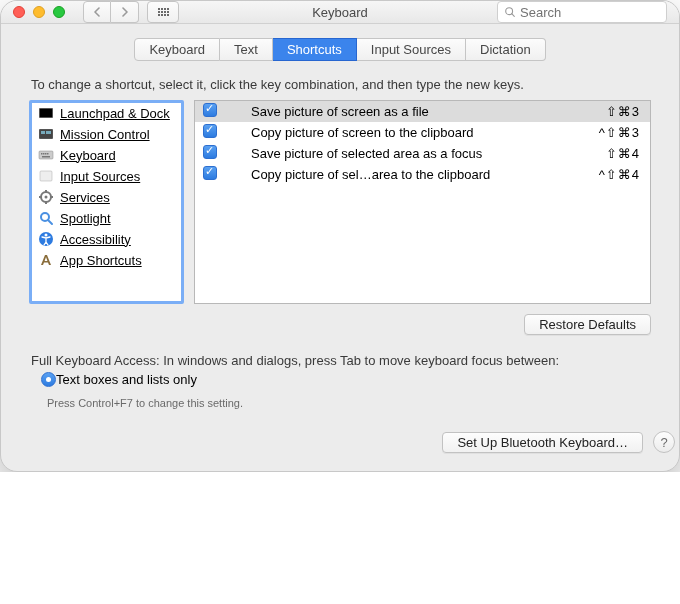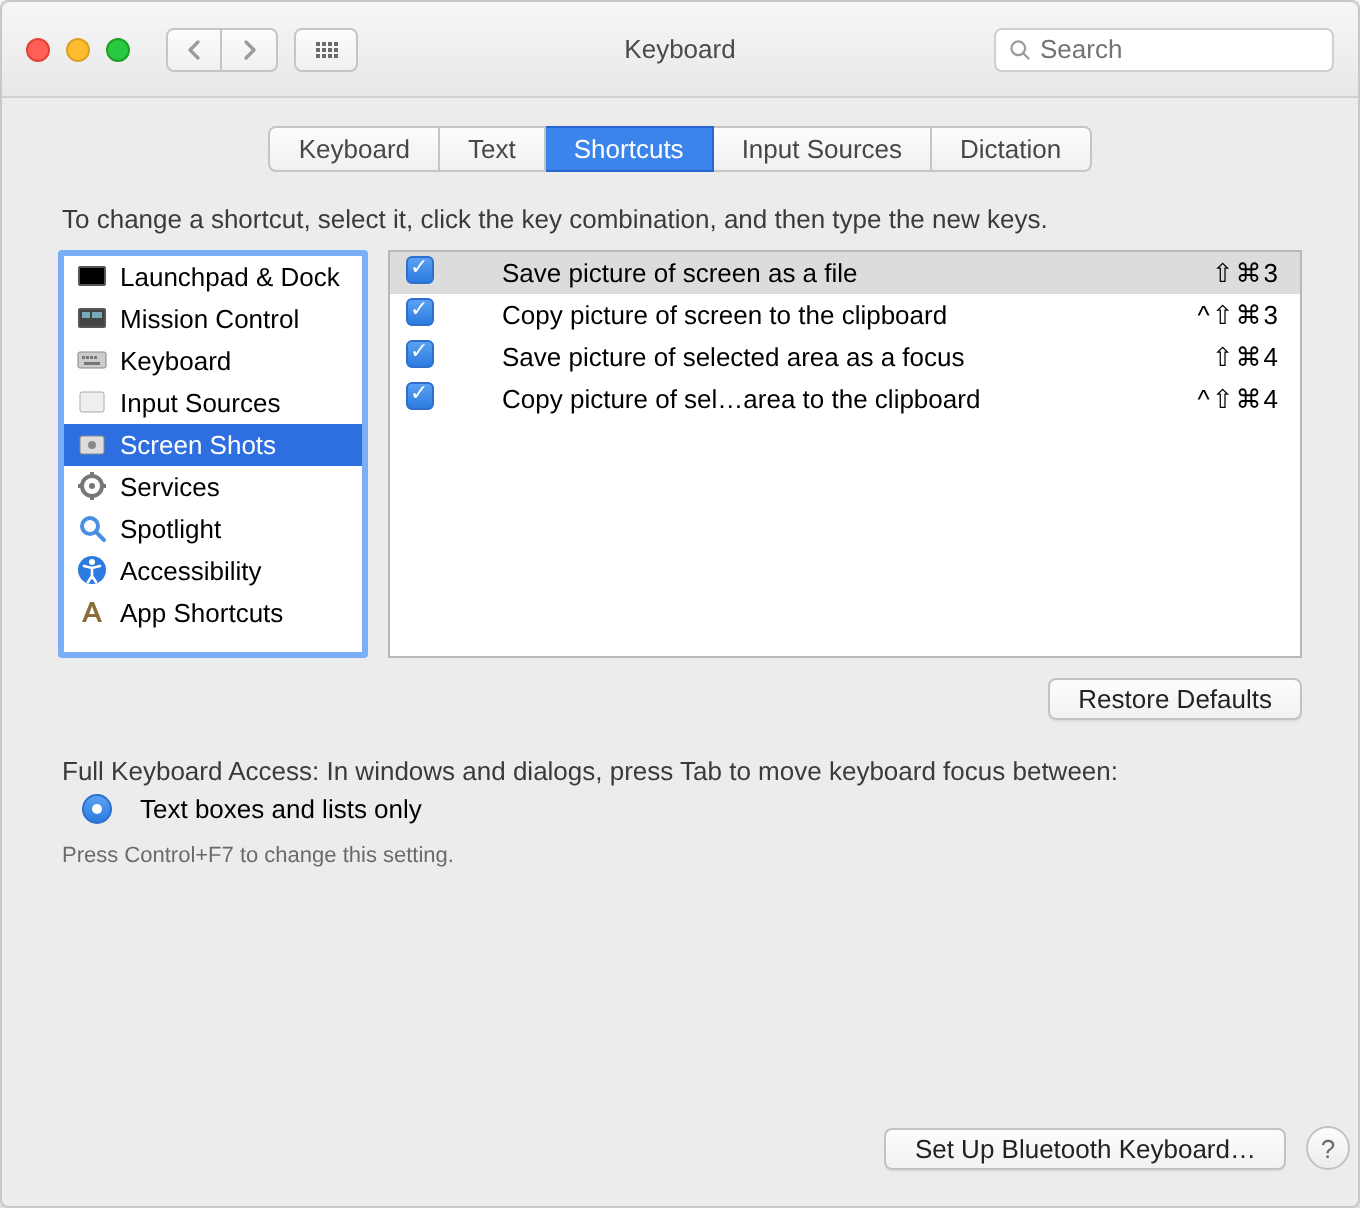--- a/index.html
+++ b/index.html
@@ -5,24 +5,24 @@
   * { box-sizing: border-box; margin: 0; padding: 0; }
   body {
     font-family: -apple-system, "Helvetica Neue", Helvetica, Arial, sans-serif;
     font-size: 13px;
     background: #fff;
     color: #000;
     -webkit-font-smoothing: antialiased;
   }
   .window {
     width: 680px;
-    height: 604px;
+    height: 472px;
     background: #ececec;
     border: 1px solid #c8c8c8;
-    border-radius: 4px;
+    border-radius: 17px;
     box-shadow: 0 20px 50px rgba(0,0,0,0.3);
     margin: 0;
     position: relative;
     display: flex;
     flex-direction: column;
     overflow: hidden;
     justify-content: space-between;
   }
   .titlebar {
     height: 48px;
@@ -70,20 +70,21 @@
   .tabbar .tab.active { background:#3b84ec; border-color:#2766d0; color:#fff; }
   .hint { padding:10px 30px 8px; font-size:13px; color:#3a3a3a; }
   .split { display:flex; gap:10px; padding:0 28px; }
   .sidebar {
     width:155px; height:204px; background:#fff; border:3px solid #7aaef6;
     border-radius:2px; overflow:hidden; flex-shrink:0;
   }
   .side-item {
     display:flex; align-items:center; gap:6px; padding:2px 6px 3px; font-size:13px; color:#000;
     white-space:nowrap;
+    text-decoration:underline;
   }
   .side-item.selected { background:#2d6fe0; color:#fff; }
   .side-icon { width:16px; height:16px; display:flex; align-items:center; justify-content:center; }
   .shortcut-list {
     flex:1; height:204px; background:#fff; border:1px solid #b8b8b8; overflow:hidden;
   }
   .sc-row {
     display:flex; align-items:center; padding:2px 10px 3px 8px; font-size:13px;gap:20px;
   }
   .sc-row.selected { background:#dcdcdc; }
@@ -93,25 +94,25 @@
   .sc-check input:checked::after { content:"✓"; color:#fff; font-size:11px; position:absolute; left:2px; top:-1px; }
   .sc-label { margin-left:12px; flex:1; }
   .sc-keys { font-size:13px; color:#000; letter-spacing:1px; }
   .restore-row { display:flex; justify-content:flex-end; padding:10px 28px 0; }
   .push-btn {
     padding:2px 14px; background:linear-gradient(#fdfdfd,#f1f1f1);
     border:1px solid #c2c2c2; border-radius:4px; font-size:13px; color:#222;
     box-shadow:0 1px 0 rgba(0,0,0,0.05);
   }
   .kb-access { padding:18px 30px 2px; font-size:13px; color:#3a3a3a; }
-  .radio-row { display:flex; align-items:center; gap:14px; padding:2px 0 2px 40px; font-size:13px; }
+  .radio-row { display:flex; align-items:center; gap:0; padding:2px 0 2px 40px; font-size:13px; }
   .radio { width:15px; height:15px; border-radius:50%; border:1px solid #b0b0b0; background:linear-gradient(#fff,#ececec); display:flex; align-items:center; justify-content:center; }
   .radio.checked { background:linear-gradient(#5aa1f2,#2d7be0); border-color:#2d6fd0; }
   .radio.checked::after { content:""; width:5px; height:5px; border-radius:50%; background:#fff; }
-  .small-hint { padding:8px 30px; font-size:11px; color:#6a6a6a; }
+  .small-hint { padding:8px 30px; font-size:11px; color:#6a6a6a;margin-left:16px; }
   .footer { margin-top:auto; padding:14px 4px 18px; display:flex; justify-content:flex-end; align-items:center; gap:10px; }
   .help {
     width:22px; height:22px; border-radius:50%; background:linear-gradient(#fdfdfd,#ececec);
     border:1px solid #c2c2c2; color:#6a6a6a; font-size:13px;
     display:flex; align-items:center; justify-content:center;
   }
 </style>
 </head>
 <body>
 
@@ -206,29 +207,20 @@
           </span>
           <span>Keyboard</span>
         </div>
         <div class="side-item">
           <span class="side-icon">
             <svg width="16" height="16">
               <rect x="2" y="3" width="12" height="10" rx="1" fill="#eee" stroke="#aaa" stroke-width="0.5"></rect>
             </svg>
           </span>
           <span>Input Sources</span>
-        </div>
-        <div class="side-item selected">
-          <span class="side-icon">
-            <svg width="16" height="16">
-              <rect x="2" y="4" width="12" height="9" rx="1" fill="#ddd" stroke="#888" stroke-width="0.5"></rect>
-              <circle cx="8" cy="8.5" r="2" fill="#888"></circle>
-            </svg>
-          </span>
-          <span>Screen Shots</span>
         </div>
         <div class="side-item">
           <span class="side-icon">
             <svg width="16" height="16">
               <circle cx="8" cy="8" r="5" fill="none" stroke="#777" stroke-width="2"></circle>
               <circle cx="8" cy="8" r="1.5" fill="#777"></circle>
               <g stroke="#777" stroke-width="2">
                 <line x1="8" y1="1" x2="8" y2="3"></line>
                 <line x1="8" y1="13" x2="8" y2="15"></line>
                 <line x1="1" y1="8" x2="3" y2="8"></line>

